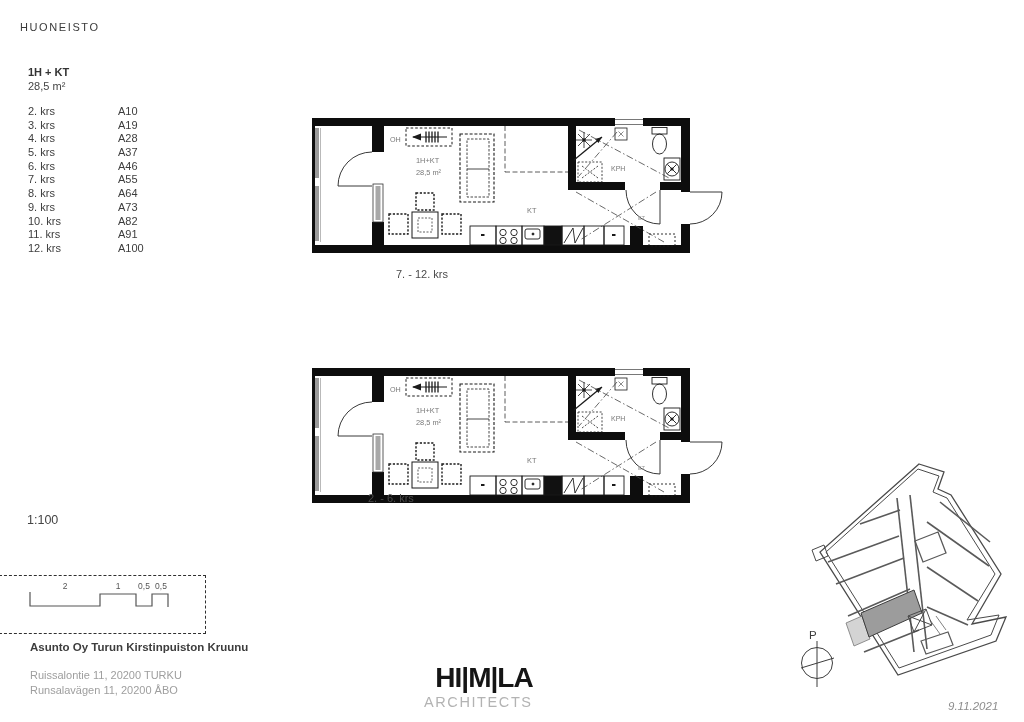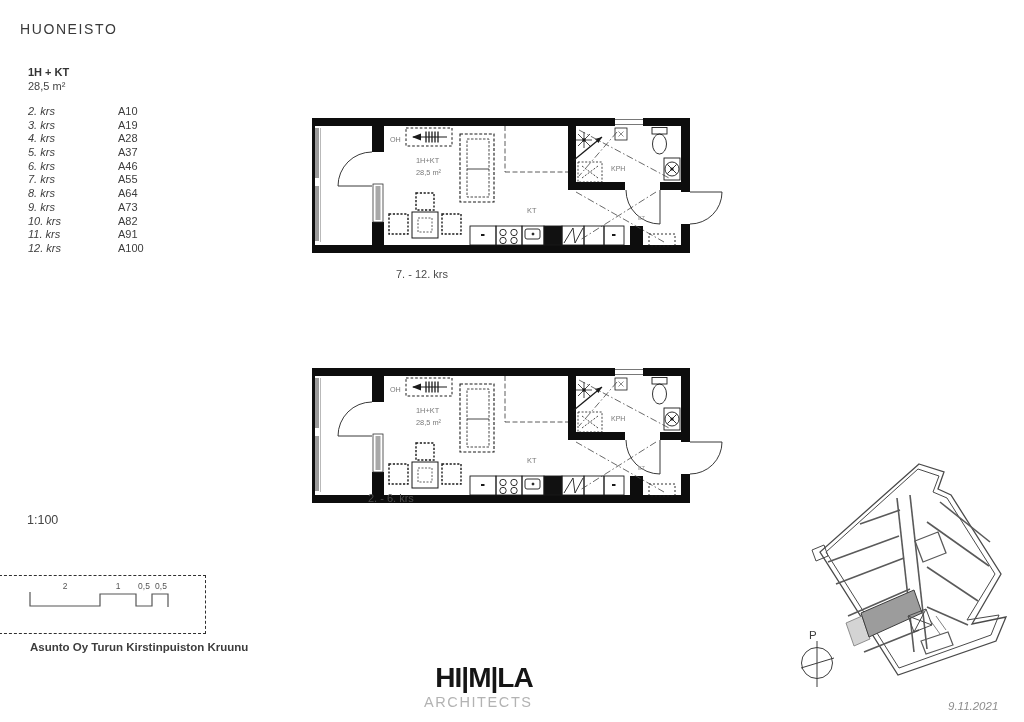--- a/index.html
+++ b/index.html
@@ -3,27 +3,27 @@
 <meta charset="utf-8">
 <style>
   * { margin:0; padding:0; box-sizing:border-box; }
   html,body { background:#e9e9e9; }
   .page {
     position:relative; width:1024px; height:722px; background:#ffffff;
     font-family:"Liberation Sans", sans-serif; overflow:hidden; margin:0 auto;
   }
   .abs { position:absolute; }
   
-  .doc-title { left:20px; top:21px; font-size:14px; letter-spacing:1.6px; color:#3a3a3a; }
+  .doc-title { left:20px; top:21px; font-size:11px; letter-spacing:1.6px; color:#3a3a3a; }
   .apt-type  { left:28px; top:66px; font-size:11px; font-weight:bold; color:#333; }
   .apt-area  { left:28px; top:80px; font-size:11px; color:#444; }
   
   .floor-list { left:28px; top:105px; font-size:11px; color:#3c3c3c; }
   .floor-row  { display:flex; height:13.7px; line-height:13.7px; }
-  .floor-row .fl { width:90px;font-style:italic; }
+  .floor-row .fl { width:90px; }
   
   .plan-caption { font-size:11px; color:#4a4a4a; }
   .cap1 { left:368px; top:268px;margin-left:28px; }
   .cap2 { left:368px; top:492px; }
   
   .scale-label { left:27px; top:513px; font-size:12.5px; color:#444; }
   .scale-box { left:-6px; top:575px; width:212px; height:59px; border:1.6px dashed #2f2f2f; }
   
   .project-name { left:30px; top:641px; font-size:11.5px; font-weight:bold; color:#3d3d3d; }
   .addr { left:30px; top:668px; font-size:11px; color:#9e9e9e; line-height:14.5px; }
@@ -269,20 +269,24 @@
       <g fill="#555" font-size="8.5" text-anchor="middle">
         <text x="70" y="13">2</text>
         <text x="123" y="13">1</text>
         <text x="149" y="13">0,5</text>
         <text x="166" y="13">0,5</text>
       </g>
     </svg>
   </div>
 
   <div class="abs project-name">Asunto Oy Turun Kirstinpuiston Kruunu</div>
+  <div class="abs addr">
+    <div>Ruissalontie 11, 20200 TURKU</div>
+    <div>Runsalavägen 11, 20200 ÅBO</div>
+  </div>
 
   <div class="abs logo">
     <span class="logo-name">HI|M|LA</span>
     <span class="logo-suffix">ARCHITECTS</span>
   </div>
 
   <svg class="siteplan-svg" viewBox="0 0 215 242">
     <g fill="none" stroke="#4a4a4a">
       <polygon points="119,2 144,10 138,27 151,33 201,112 172,162 206,155 196,179 98,213 20,90" stroke-width="1.3"></polygon>
       <polygon points="118,7 139,14 133,30 147,36 195,112 167,158 199,153 191,173 99,206 26,90" stroke-width="1"></polygon>

